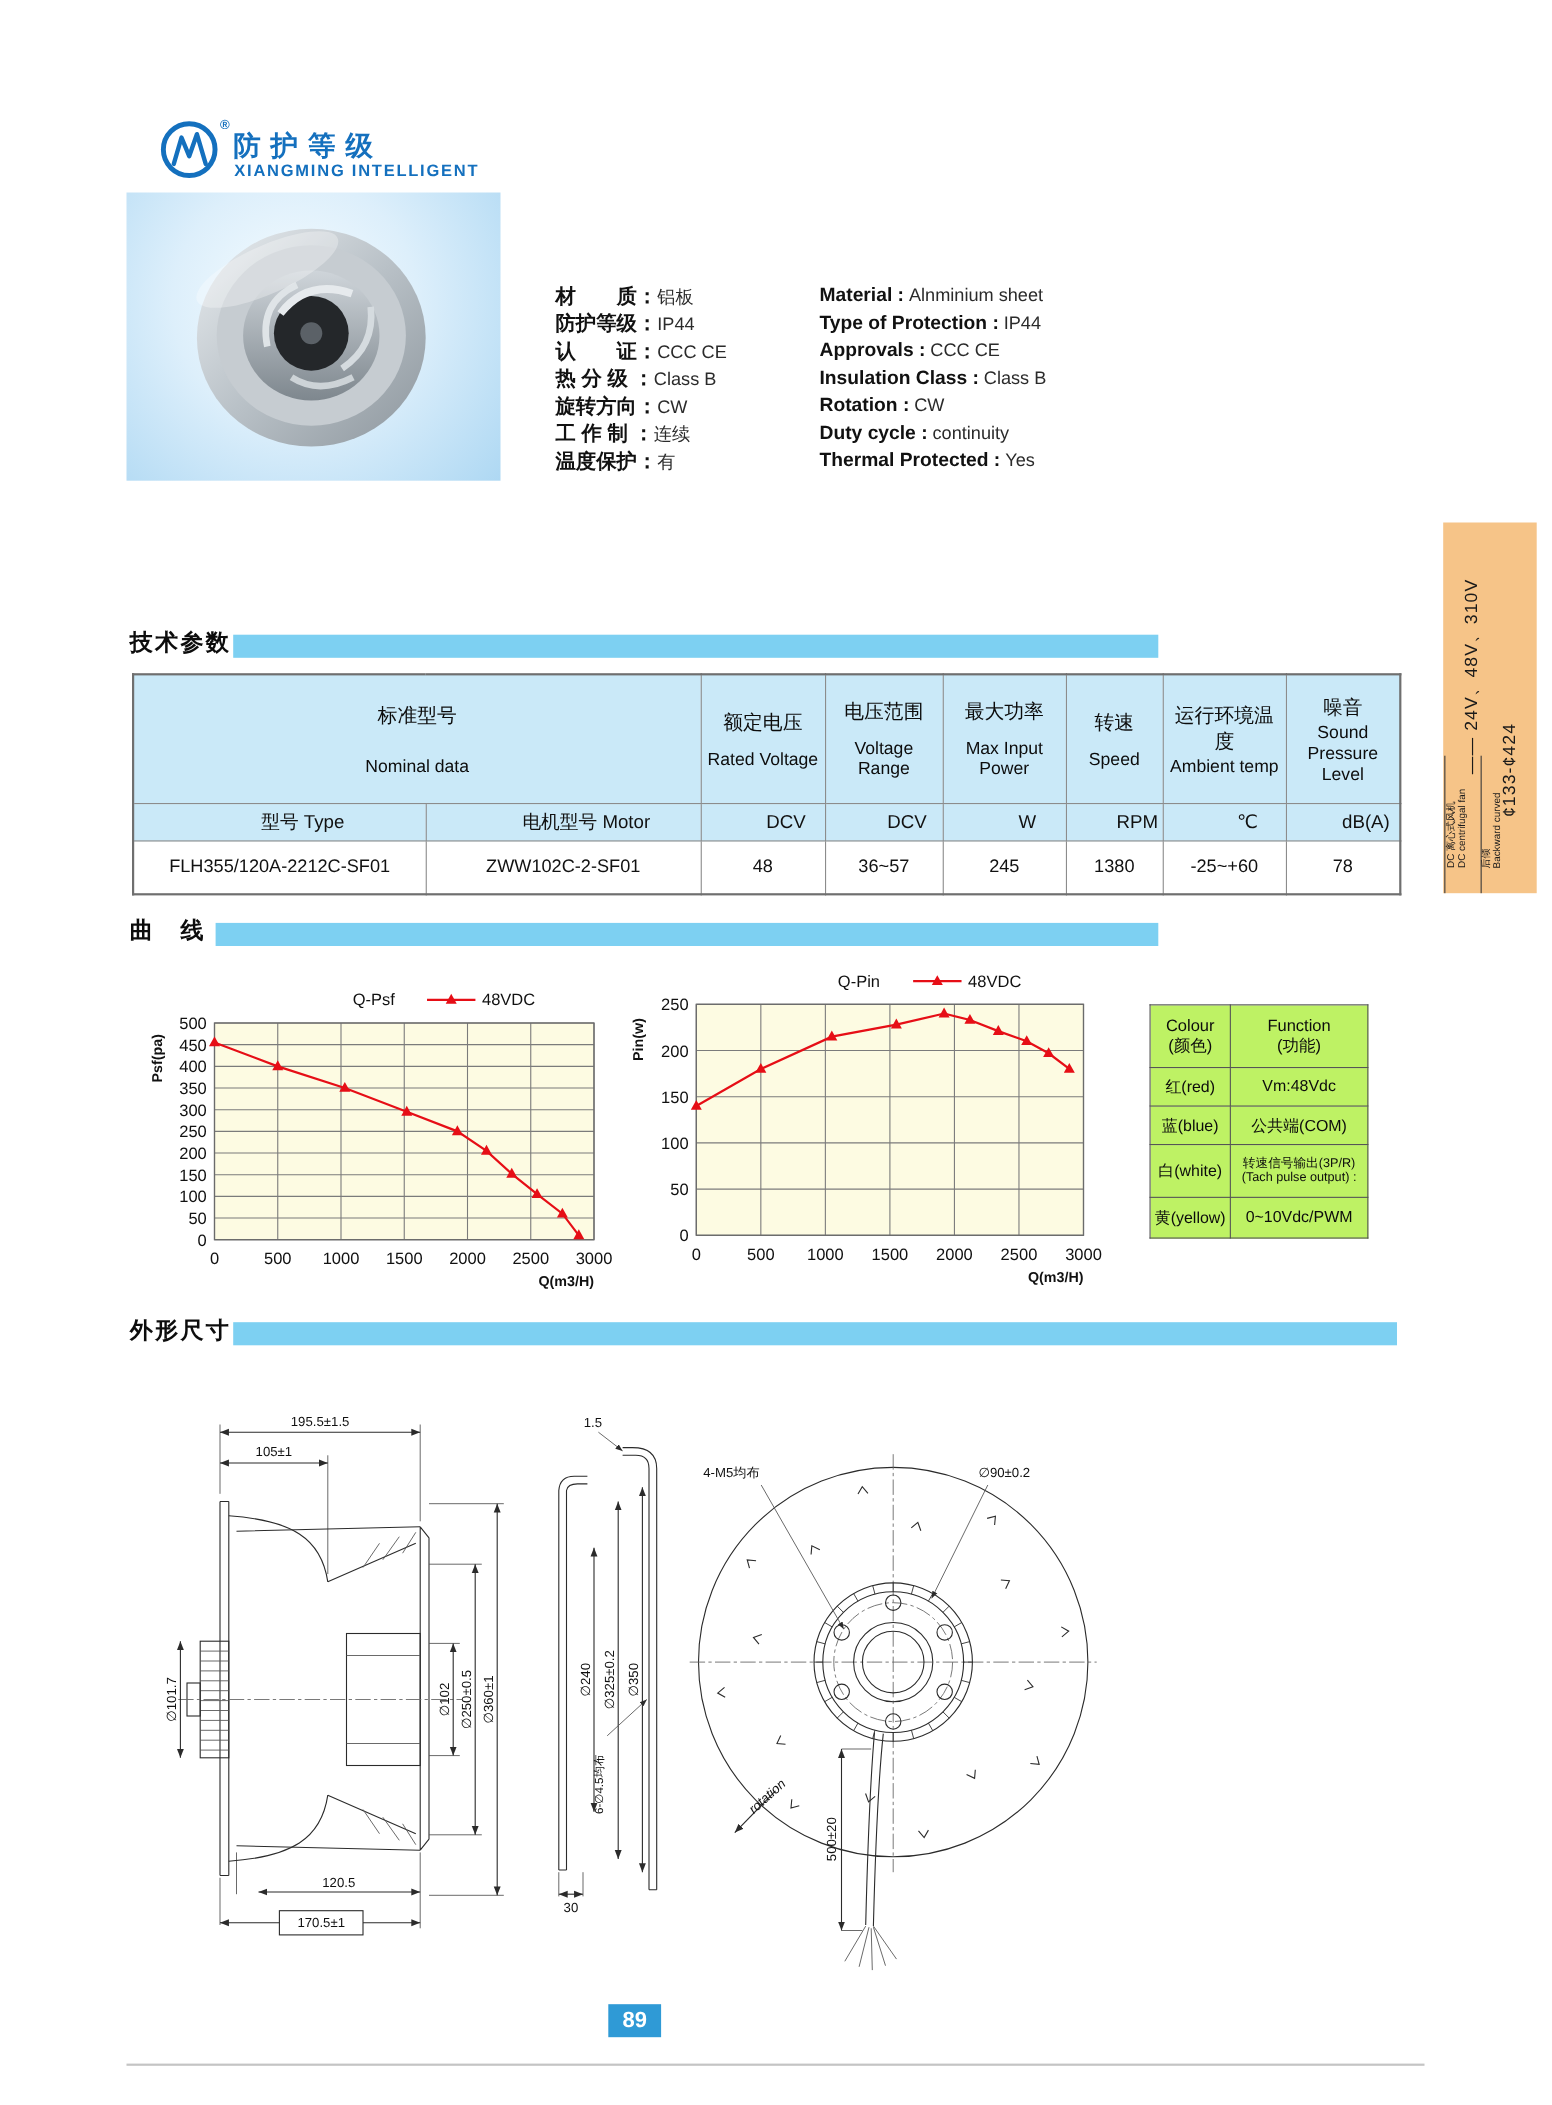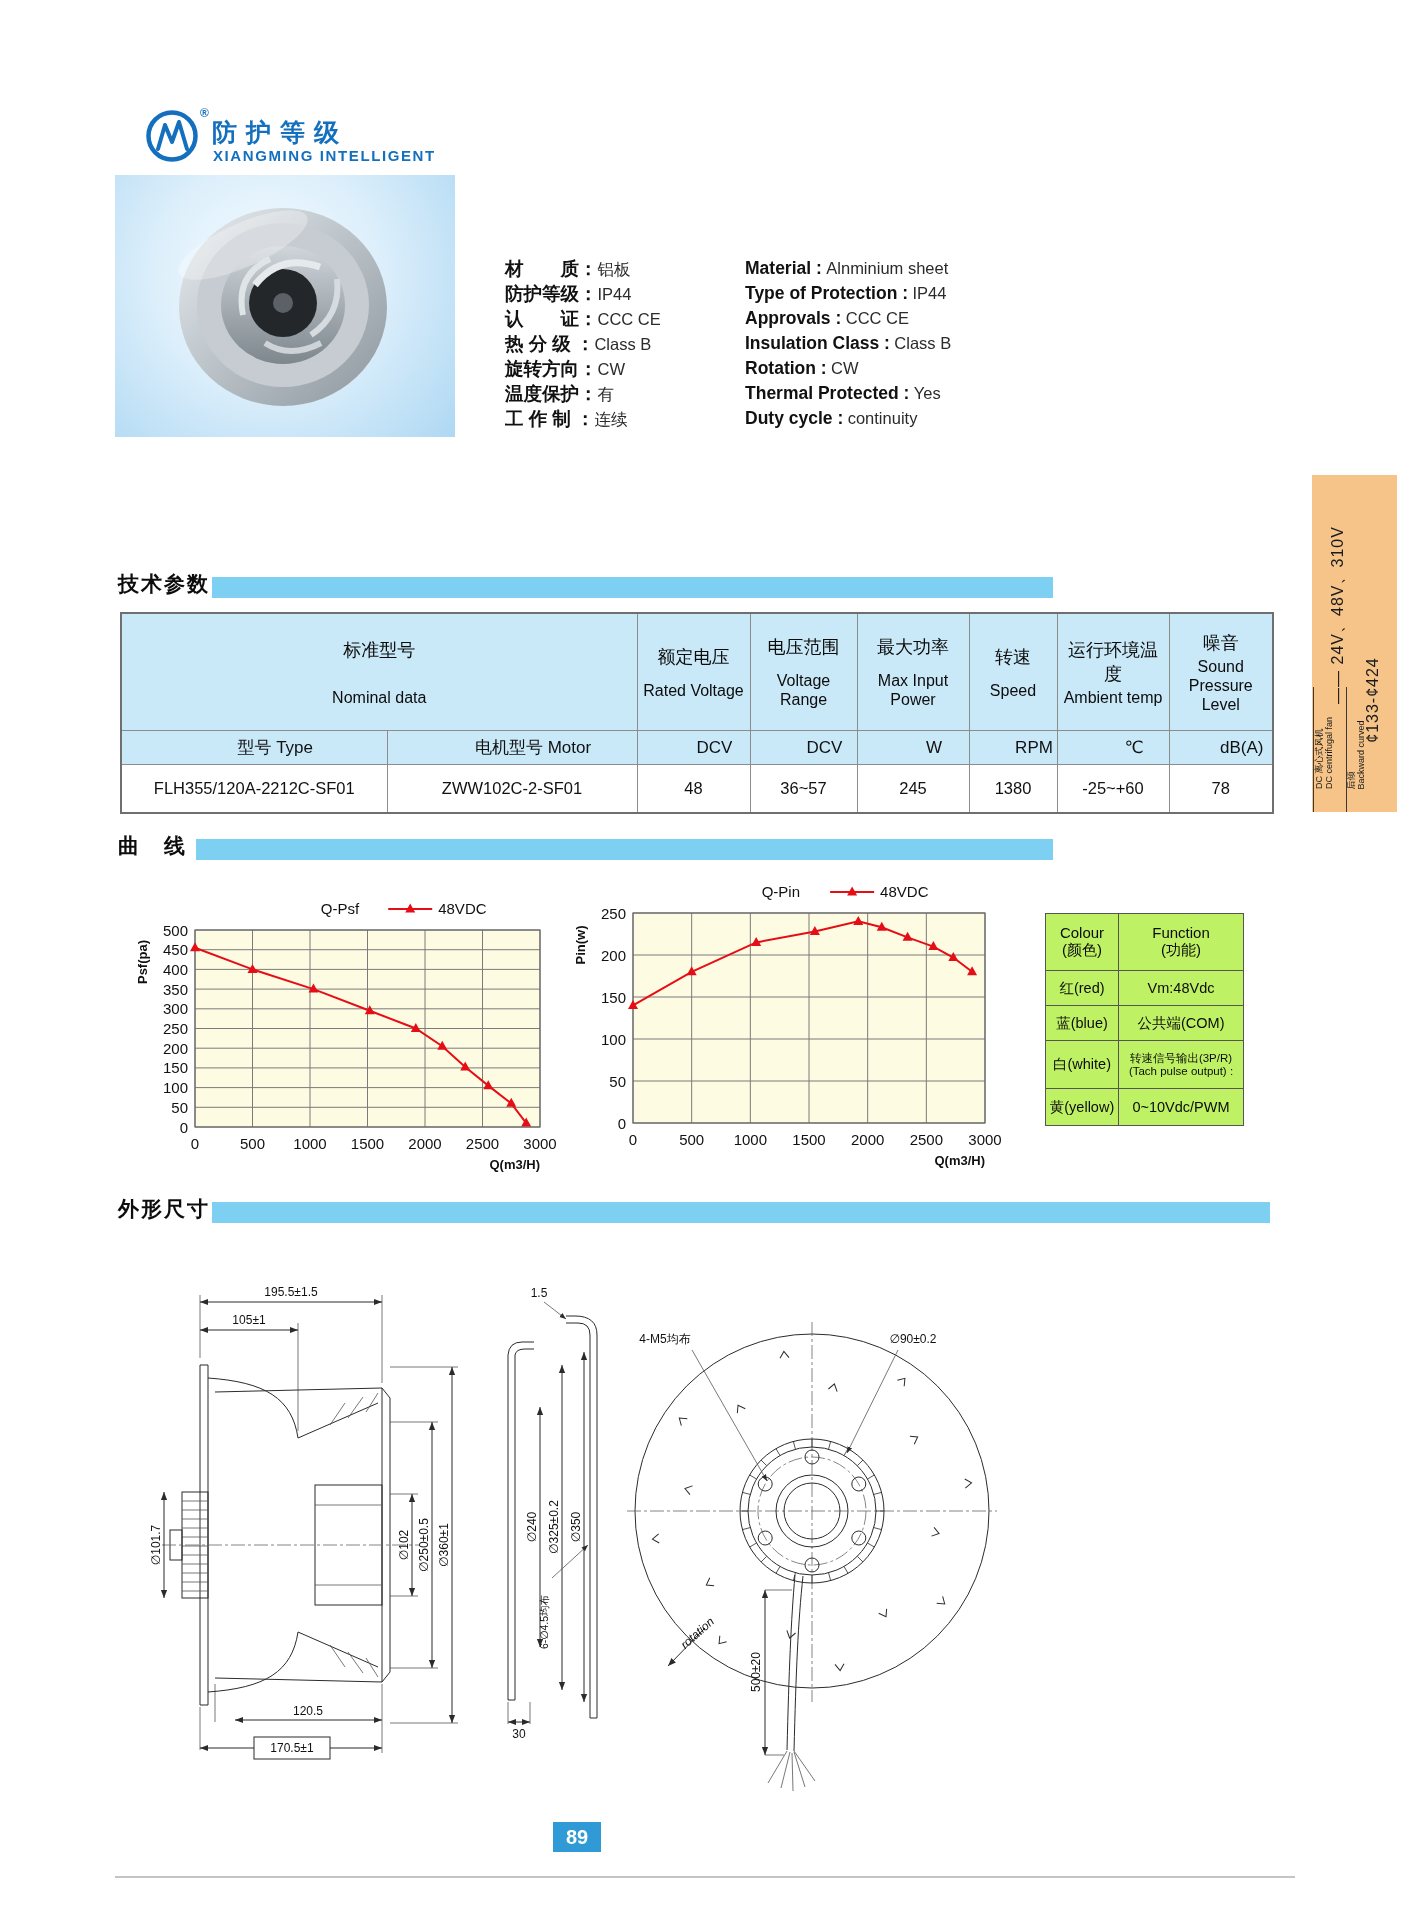--- a/index.html
+++ b/index.html
@@ -130,22 +130,22 @@
     </svg>
   </div>
 
 
   <div class="specs">
     <div class="spec-row"><span class="spec-cn"><span class="lab">材　　质：</span><span class="val">铝板</span></span><span class="spec-en"><span class="lab">Material :</span> <span class="val">Alnminium sheet</span></span></div>
     <div class="spec-row"><span class="spec-cn"><span class="lab">防护等级：</span><span class="val">IP44</span></span><span class="spec-en"><span class="lab">Type of Protection :</span> <span class="val">IP44</span></span></div>
     <div class="spec-row"><span class="spec-cn"><span class="lab">认　　证：</span><span class="val">CCC  CE</span></span><span class="spec-en"><span class="lab">Approvals :</span> <span class="val">CCC  CE</span></span></div>
     <div class="spec-row"><span class="spec-cn"><span class="lab">热 分 级 ：</span><span class="val">Class B</span></span><span class="spec-en"><span class="lab">Insulation Class :</span> <span class="val">Class B</span></span></div>
     <div class="spec-row"><span class="spec-cn"><span class="lab">旋转方向：</span><span class="val">CW</span></span><span class="spec-en"><span class="lab">Rotation :</span> <span class="val">CW</span></span></div>
+    <div class="spec-row"><span class="spec-cn"><span class="lab">工 作 制 ：</span><span class="val">连续</span></span><span class="spec-en"><span class="lab">Duty cycle :</span> <span class="val">continuity</span></span></div>
     <div class="spec-row"><span class="spec-cn"><span class="lab">温度保护：</span><span class="val">有</span></span><span class="spec-en"><span class="lab">Thermal Protected :</span> <span class="val">Yes</span></span></div>
-    <div class="spec-row"><span class="spec-cn"><span class="lab">工 作 制 ：</span><span class="val">连续</span></span><span class="spec-en"><span class="lab">Duty cycle :</span> <span class="val">continuity</span></span></div>
   </div>
 
   <div class="sec-label" style="left:118px;top:570px;">技术参数</div>
   <div class="sec-bar" style="left:212px;top:577px;width:841px;"></div>
 
   <table class="tech">
     <colgroup>
         <col style="width:266px">
         <col style="width:250px">
         <col style="width:113px">

